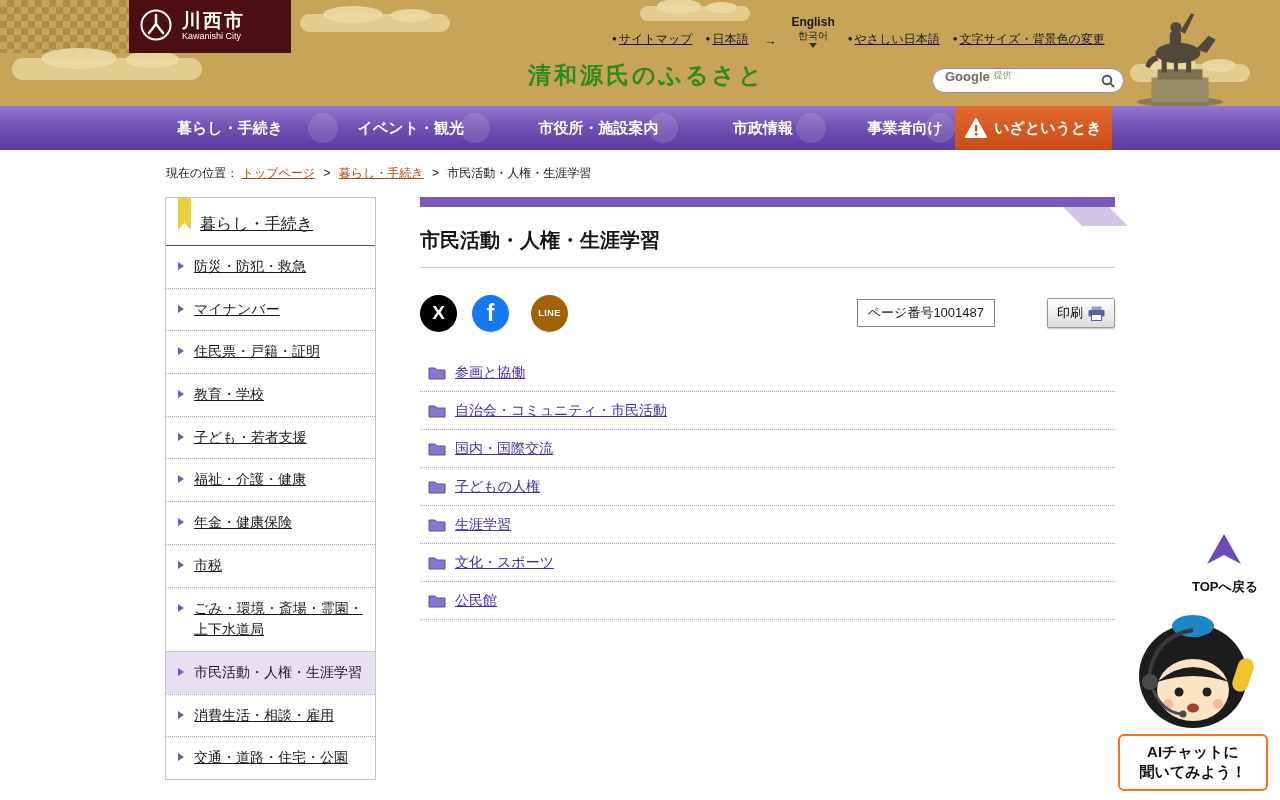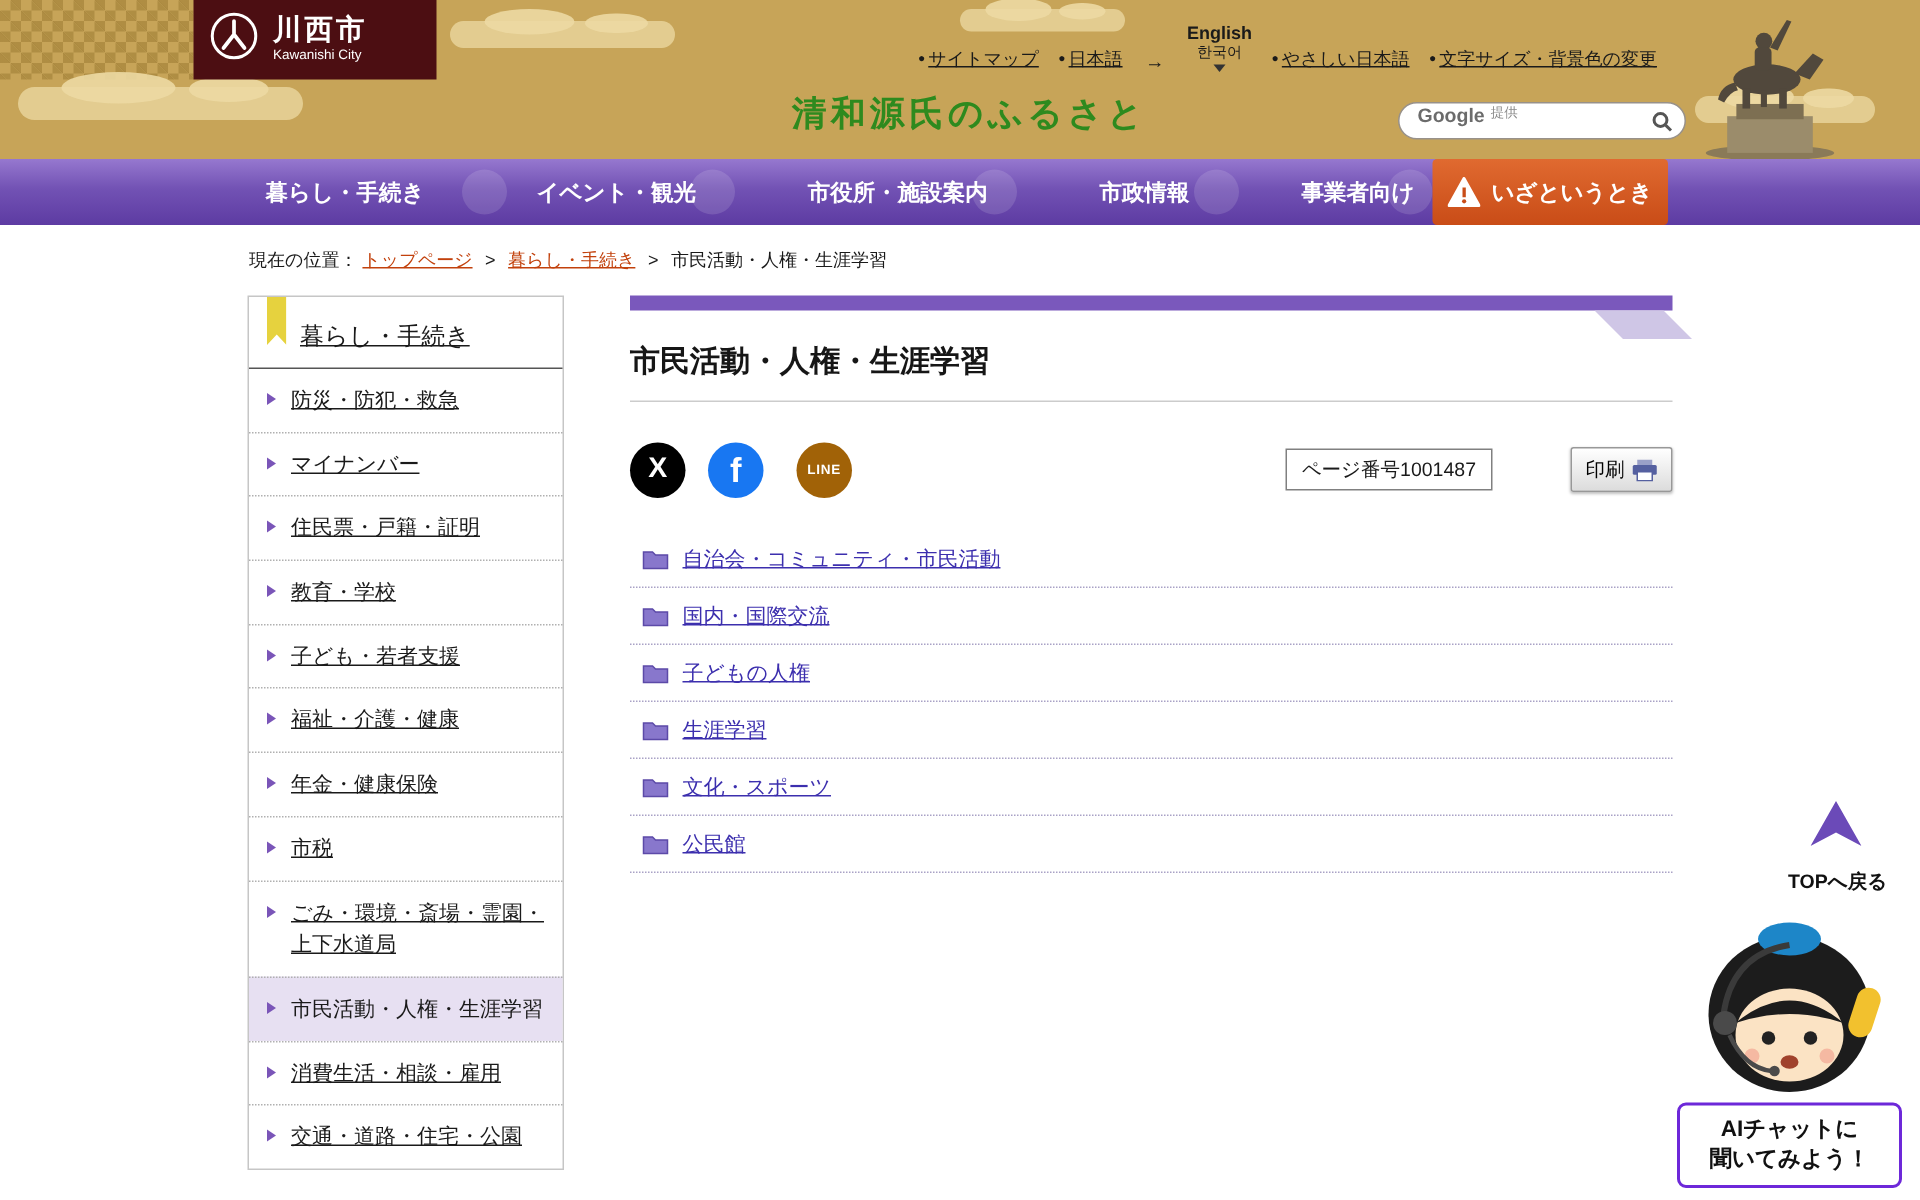--- a/index.html
+++ b/index.html
@@ -97,21 +97,21 @@
     background:linear-gradient(#ffffff,#dcdcdc); padding:5px 9px; font-size:13px; border-radius:2px;
     box-shadow:0 1px 2px rgba(0,0,0,.25); cursor:pointer; white-space:nowrap; }
   .folder-list { margin-top:22px; }
   .folder-item { display:flex; align-items:center; gap:9px; padding:10px 4px 9px 8px; border-bottom:1px dotted #a9a2c6; cursor:pointer; }
   .folder-item a { color:#3c2fae; font-size:14px; }
 
   
   .back-top { position:absolute; left:1192px; top:534px; width:64px; text-align:center; cursor:pointer; }
   .back-top .txt { margin-top:8px; font-size:13px; font-weight:bold; color:#111; white-space:nowrap; }
   .ai-chat { position:absolute; left:1118px; top:614px; width:150px; text-align:center; cursor:pointer; }
-  .ai-card { margin-top:-4px; background:#fff; border:2px solid #6d28d9; border-radius:6px; padding:6px 2px;
+  .ai-card { margin-top:-4px; background:#fff; border:2px solid #f97316; border-radius:6px; padding:6px 2px;
     font-size:15px; font-weight:bold; line-height:1.35; color:#111; }
 </style>
 </head>
 <body>
 
 <div class="page">
 
   <div class="header">
     <div class="diamonds"></div>
     <div class="cloud c1"></div>
@@ -253,20 +253,26 @@
         <span>印刷</span>
         <svg width="17" height="15" viewBox="0 0 17 15">
           <rect x="3.5" y="0.5" width="10" height="4" fill="#9aa0c8"></rect>
           <rect x="0.5" y="4" width="16" height="6.5" rx="1" fill="#5560a0"></rect>
           <rect x="3.5" y="8.5" width="10" height="6" fill="#fff" stroke="#5560a0"></rect>
         </svg>
       </div>
     </div>
 
     <div class="folder-list">
+      <div class="folder-item">
+        <svg width="18" height="14" viewBox="0 0 18 14">
+            <path d="M1 2 h6 l2 2 h8 v9 h-16 z" fill="#8877cc" stroke="#5c4aa8"></path>
+          </svg>
+        <a>参画と協働</a>
+      </div>
       <div class="folder-item">
         <svg width="18" height="14" viewBox="0 0 18 14">
             <path d="M1 2 h6 l2 2 h8 v9 h-16 z" fill="#8877cc" stroke="#5c4aa8"></path>
           </svg>
         <a>自治会・コミュニティ・市民活動</a>
       </div>
       <div class="folder-item">
         <svg width="18" height="14" viewBox="0 0 18 14">
             <path d="M1 2 h6 l2 2 h8 v9 h-16 z" fill="#8877cc" stroke="#5c4aa8"></path>
           </svg>

